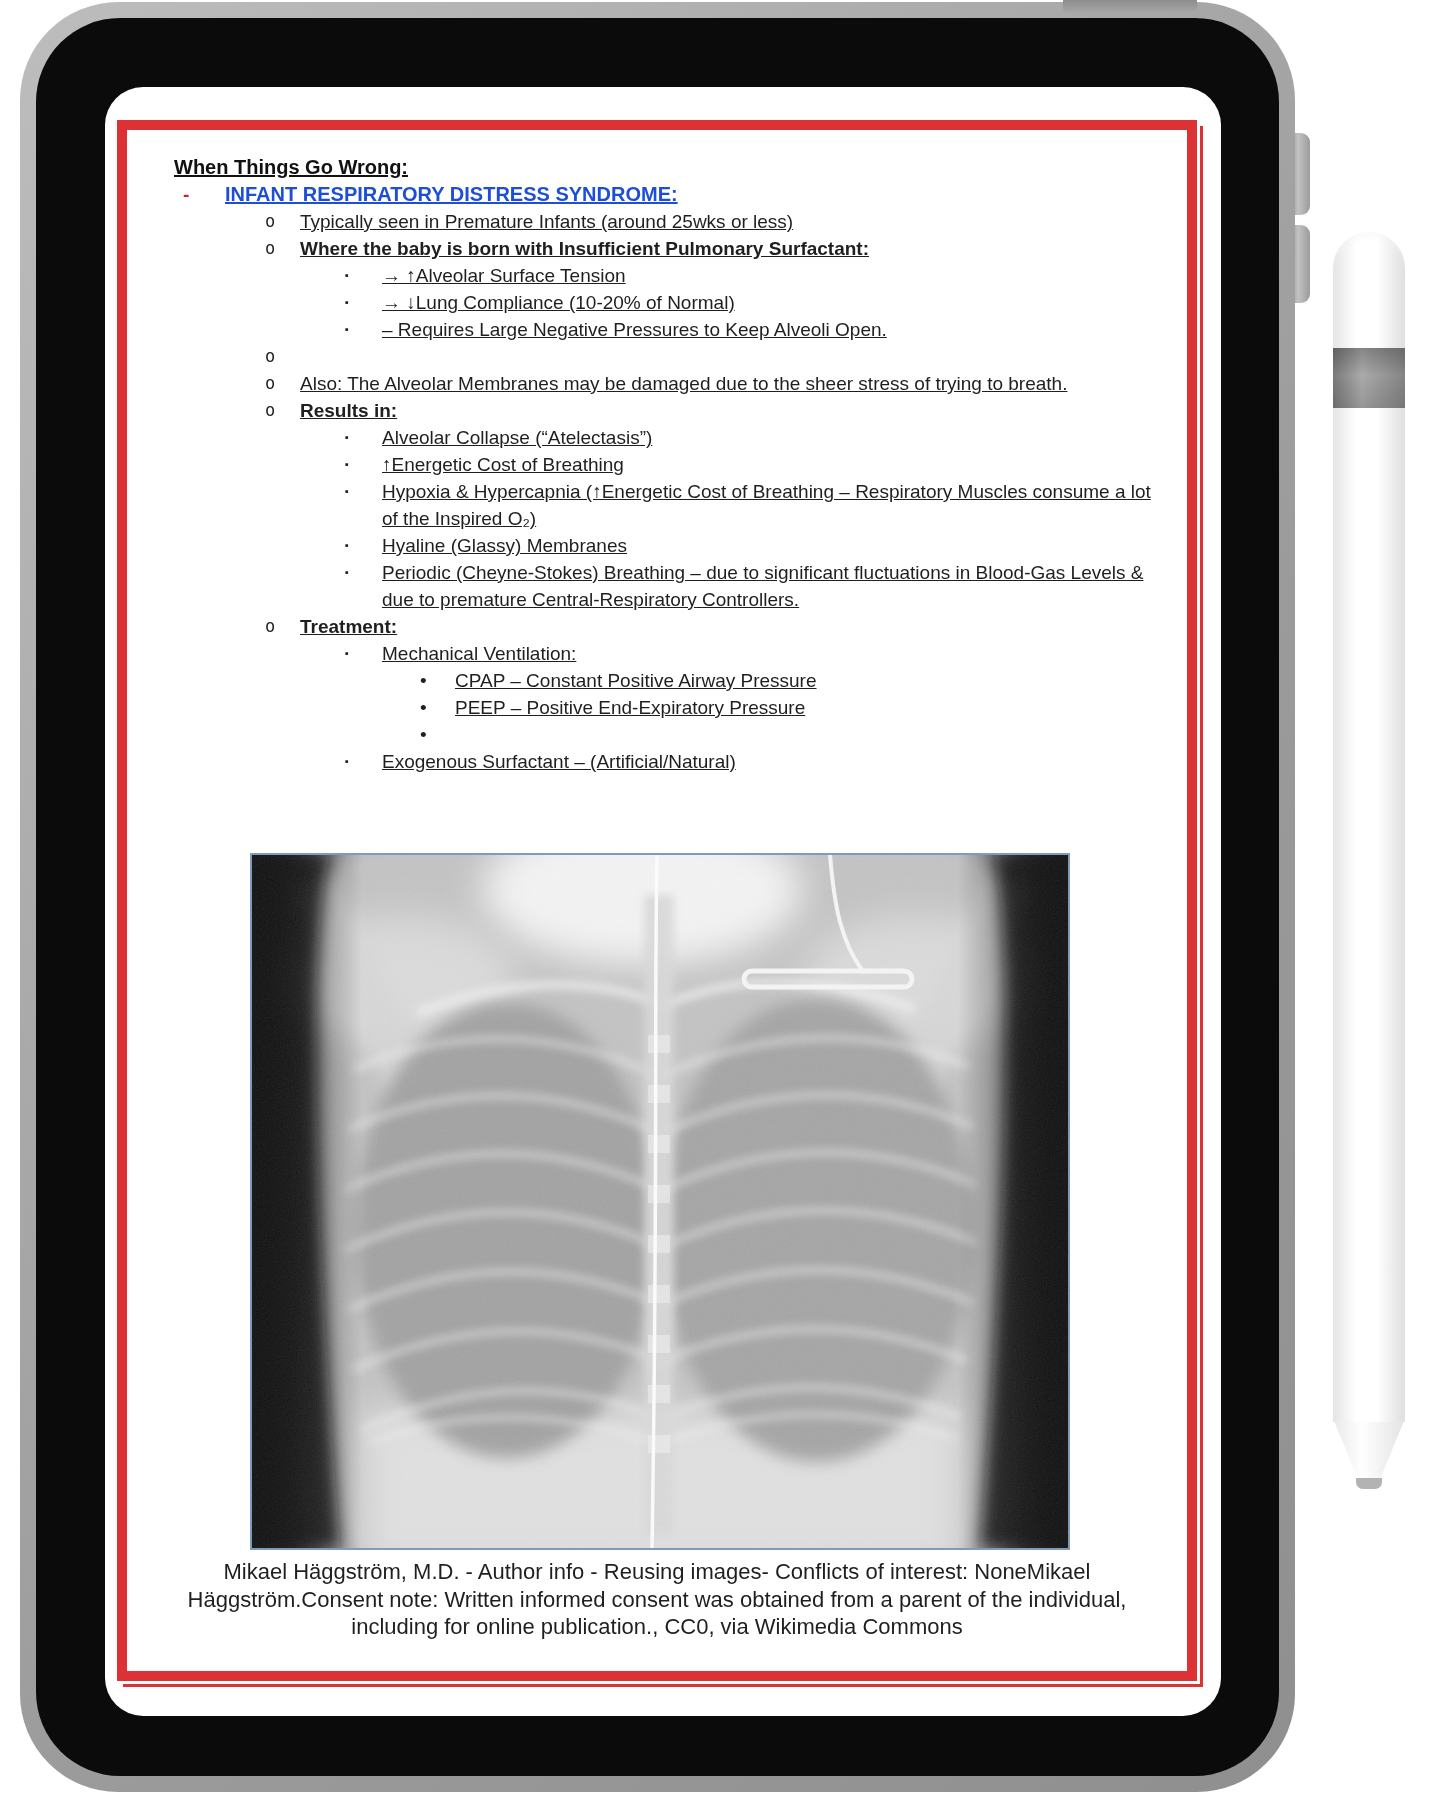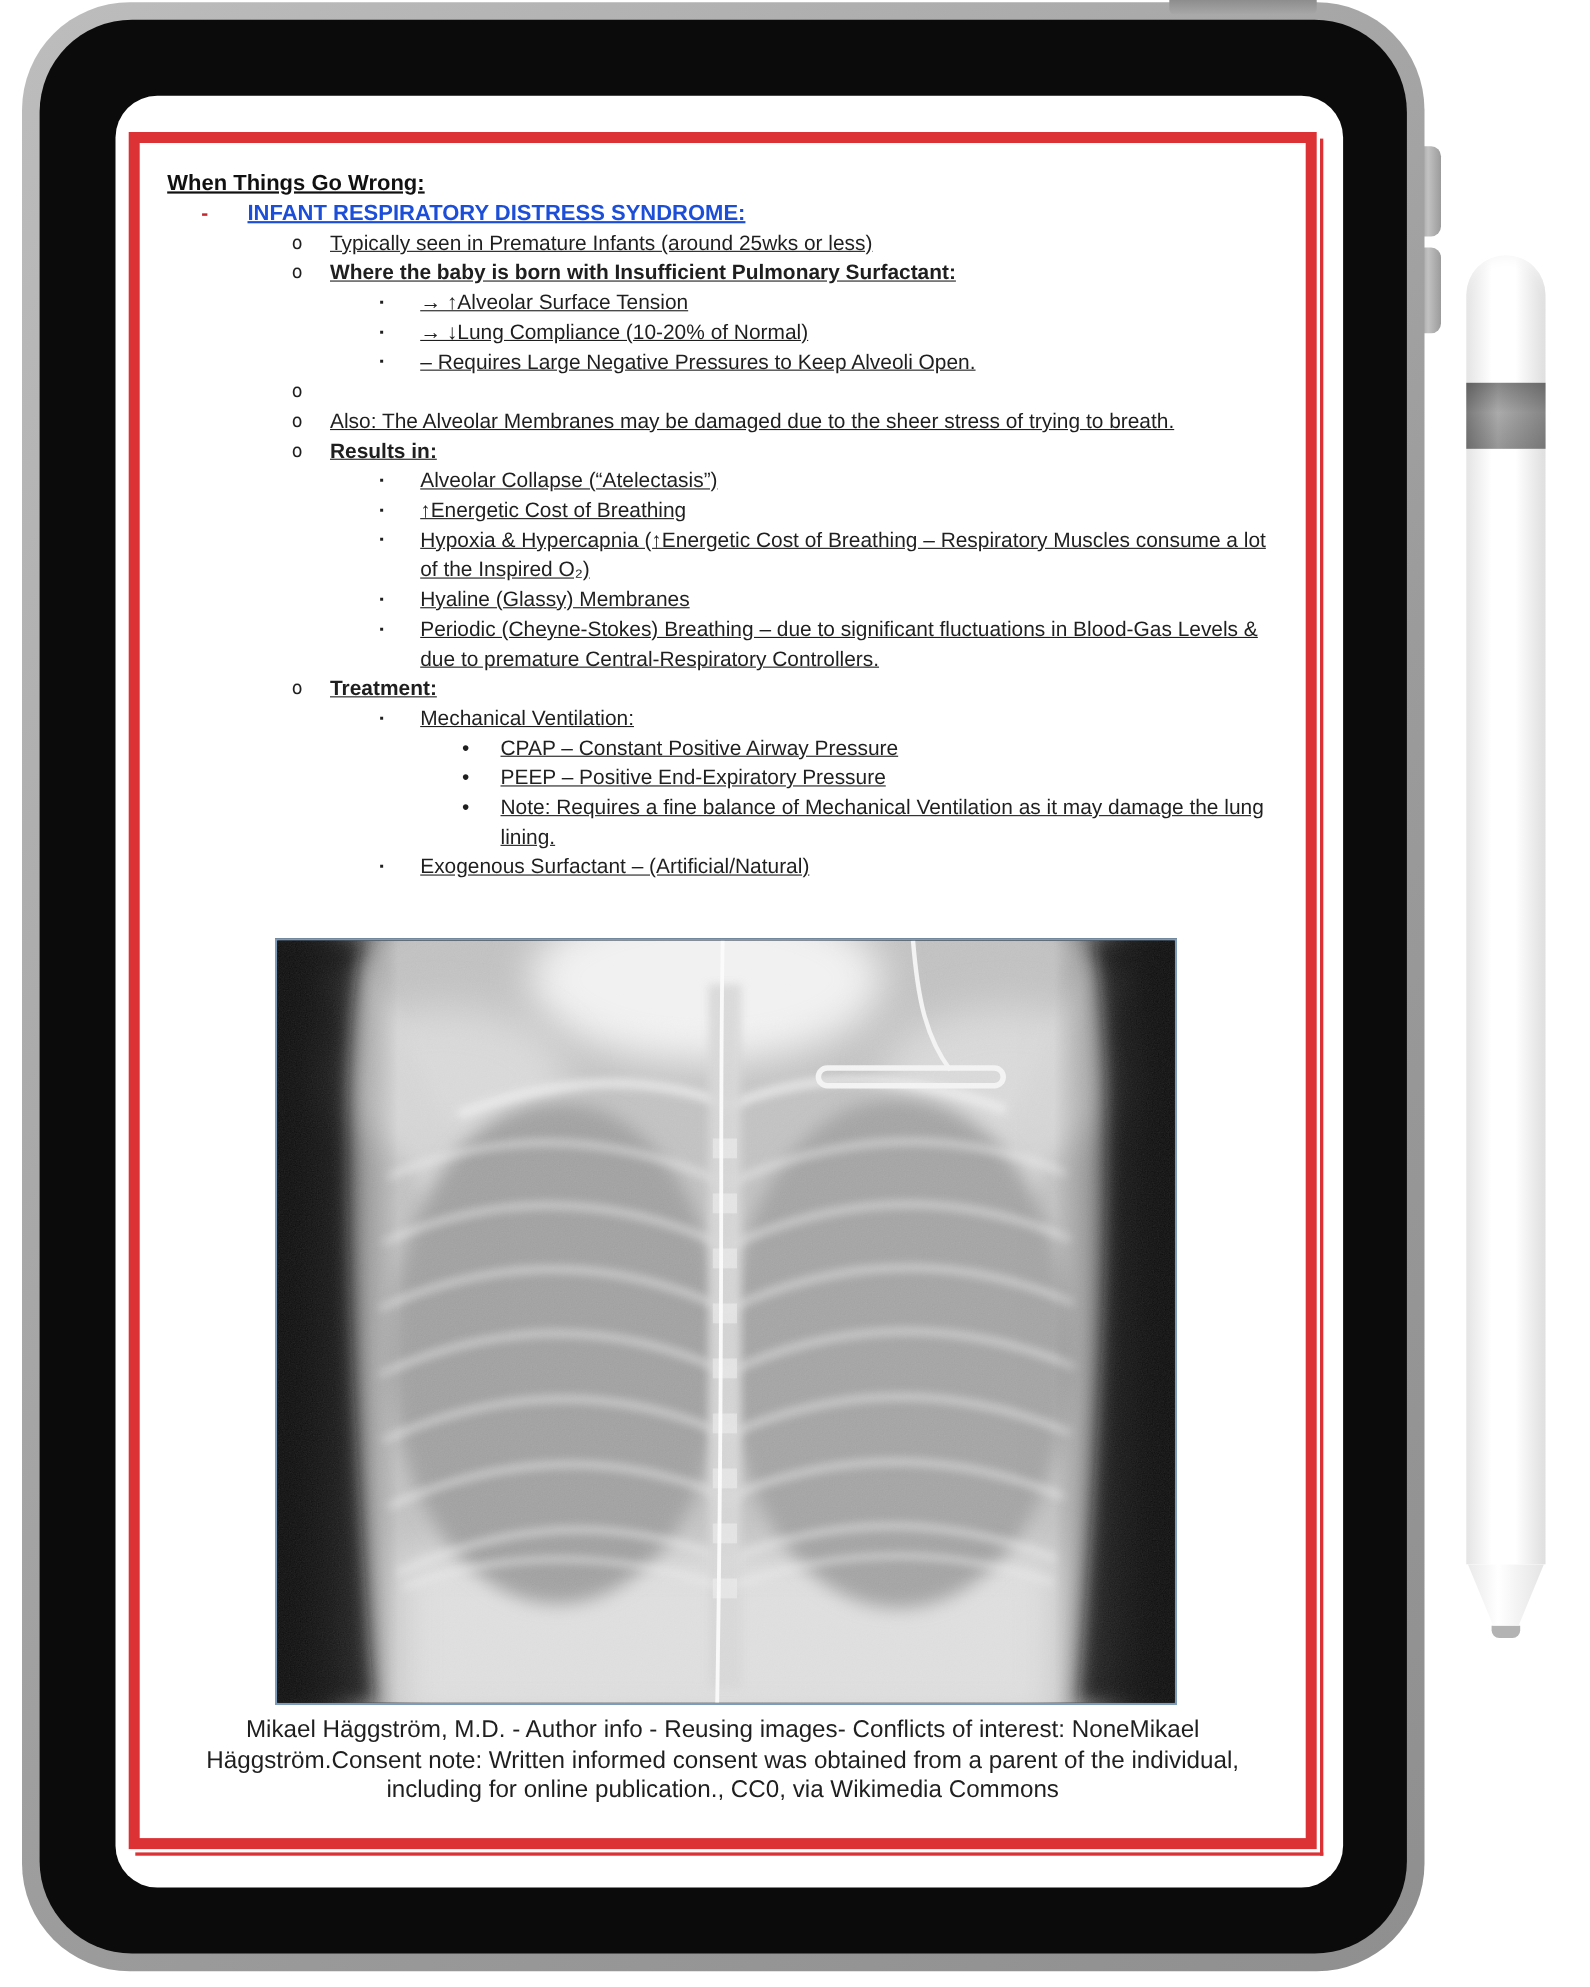--- a/index.html
+++ b/index.html
@@ -19,21 +19,21 @@
           border-radius:38px;z-index:3;}
 
   
   .red-box{position:absolute;left:12px;top:33px;width:1080px;height:1561px;box-sizing:border-box;
            border:10px solid #dc3236;background:#ffffff;}
   .red-box::after{content:"";position:absolute;top:-4px;left:-4px;right:-16px;bottom:-16px;
            border-right:3px solid #dc3236;border-bottom:3px solid #dc3236;pointer-events:none;}
 
   
   .doc-text{position:absolute;top:24px;left:25px;right:16px;color:#1f1f1f;font-size:19px;line-height:27px;}
-  .doc-title{font-weight:bold;font-size:20px;text-decoration:underline;text-decoration-thickness:2px;color:#111;}
+  .doc-title{font-weight:bold;font-size:20px;text-decoration:underline;text-decoration-thickness:2px;color:#111;margin-left:22px;}
   .heading-row{display:flex;}
   .heading-dash{flex:0 0 42px;padding-left:31px;box-sizing:content-box;color:#c1282e;font-weight:bold;}
   .section-heading{font-weight:bold;font-size:20px;color:#1d4ed8;text-decoration:underline;text-decoration-thickness:2px;}
   .li{display:flex;}
   .li .txt{flex:1;text-decoration:underline;}
   .li.bold .txt{font-weight:bold;}
   .marker{flex:0 0 35px;}
   .lvl2{padding-left:113px;}
   .lvl2 .marker{font-family:"DejaVu Sans Mono",monospace;font-size:17px;}
   .lvl3{padding-left:193px;}
@@ -149,21 +149,20 @@
             <div class="li lvl4">
               <span class="marker">•</span>
               <span class="txt">CPAP – Constant Positive Airway Pressure</span>
             </div>
             <div class="li lvl4">
               <span class="marker">•</span>
               <span class="txt">PEEP – Positive End-Expiratory Pressure</span>
             </div>
             <div class="li lvl4">
               <span class="marker">•</span>
-              <span class="txt">Note: Requires a fine balance of Mechanical Ventilation as it may damage the lung lining.</span>
             </div>
             <div class="li lvl3">
               <span class="marker">▪</span>
               <span class="txt">Exogenous Surfactant – (Artificial/Natural)</span>
             </div>
           </div>
       </div>
 
       <div class="xray">
         <svg viewBox="0 0 816 693" preserveAspectRatio="none">

